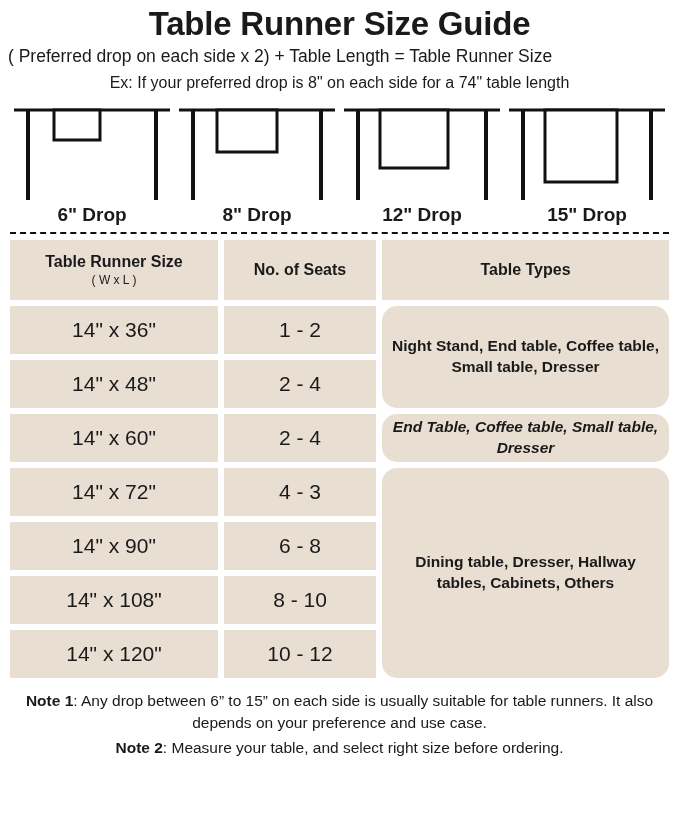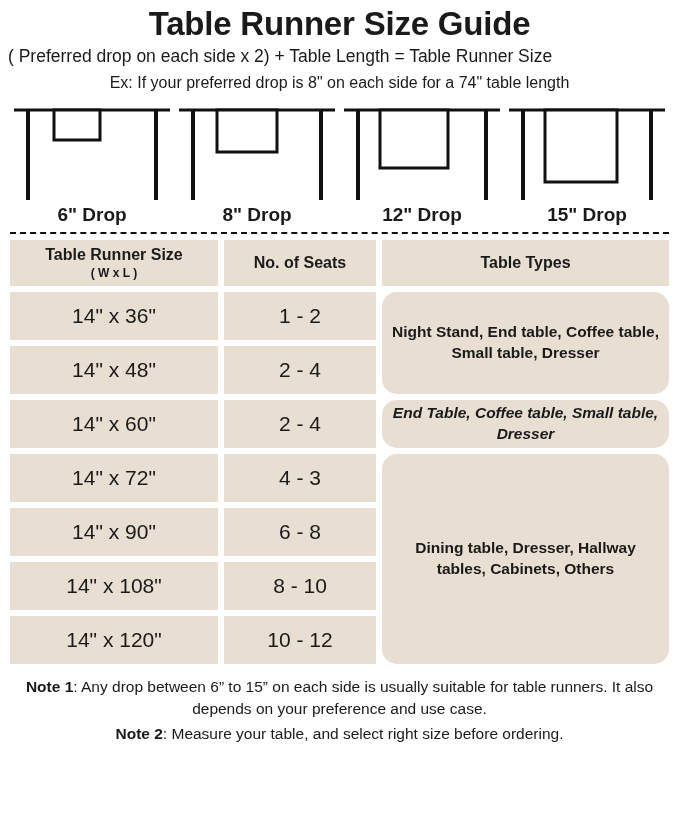--- a/index.html
+++ b/index.html
@@ -85,25 +85,25 @@
     align-items: center;
     justify-content: center;
     text-align: center;
     box-sizing: border-box;
     padding: 6px 8px;
   }
   .head {
     font-size: 16px;
     font-weight: bold;
     flex-direction: column;
-    height: 46px;
+    height: 60px;
   }
   .head .sub {
     font-size: 12px;
-    font-weight: bold;
+    font-weight: normal;
     margin-top: 2px;
   }
   .size-cell {
     font-size: 21px;
     height: 48px;
   }
   .seats-cell {
     font-size: 21px;
     height: 48px;
   }

